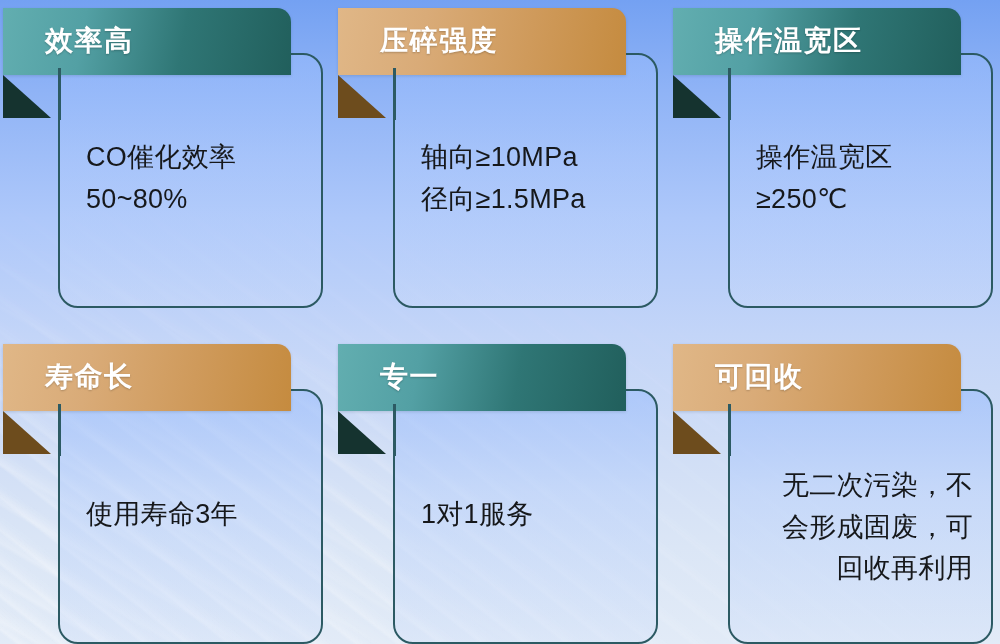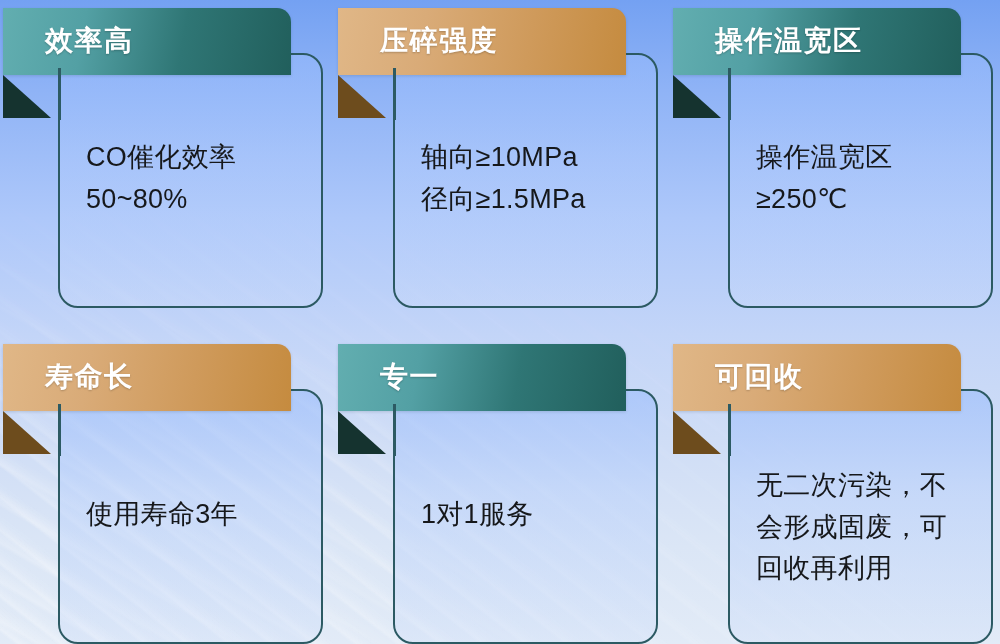--- a/index.html
+++ b/index.html
@@ -80,21 +80,21 @@
     flex-direction: column;
     justify-content: center;
     padding: 0 18px 4px 26px;
     box-sizing: border-box;
     color: #16181b;
     font-size: 27px;
     line-height: 1.55;
     letter-spacing: 0.3px;
     white-space: pre-line;
   }
-  .card-text.offset-down { padding-top: 26px; }
+  .card-text.offset-down { padding-top: 26px; text-align: right; }
 
   
   .ribbon {
     position: absolute;
     left: 0;
     top: 0;
     width: 288px;
     height: 67px;
     border-radius: 0 14px 0 0;
     z-index: 3;

